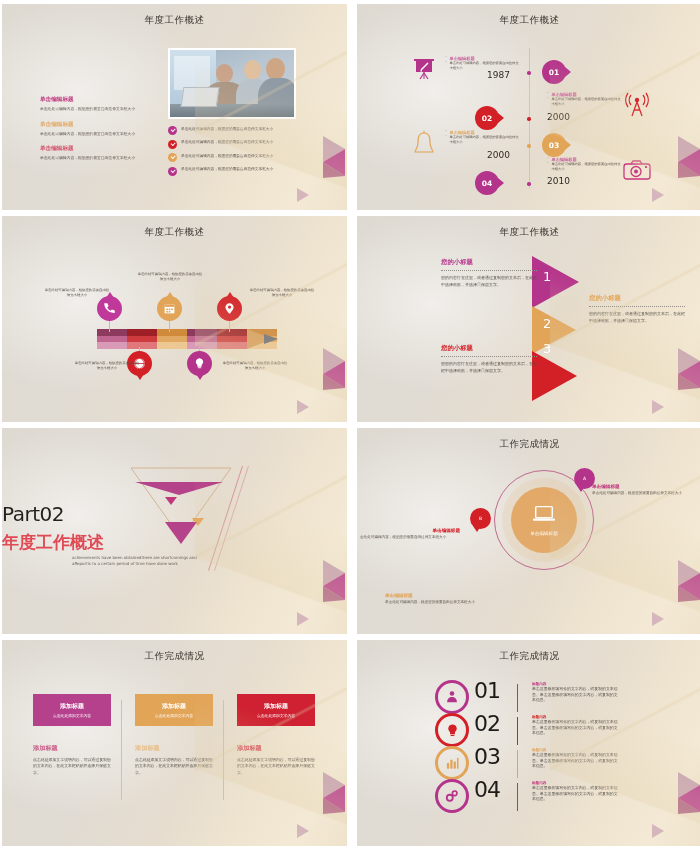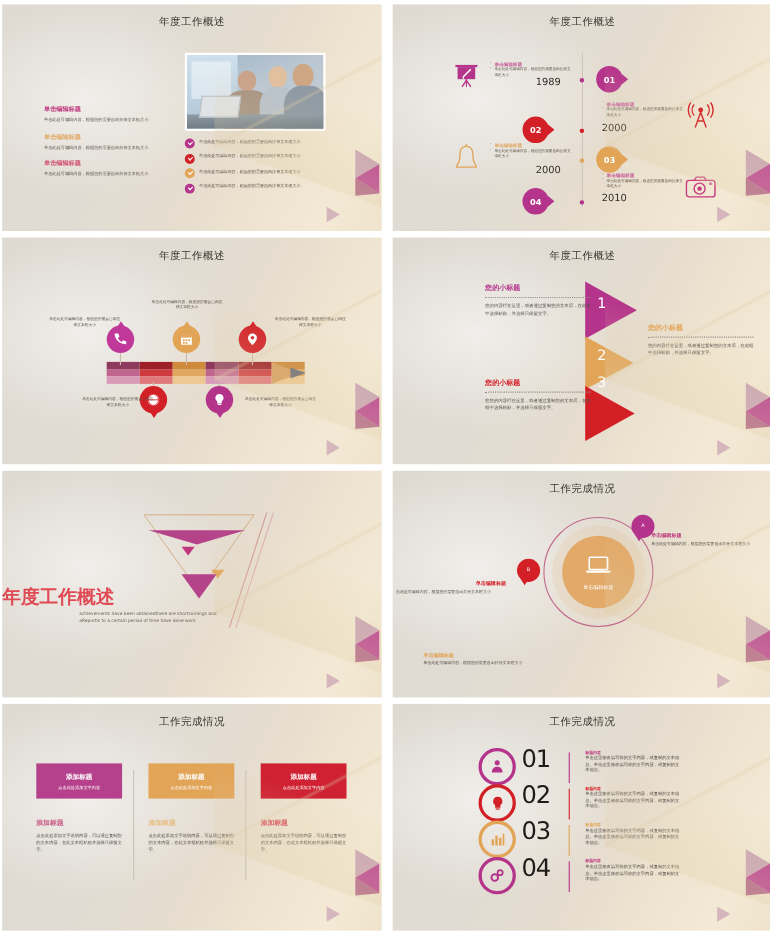--- a/index.html
+++ b/index.html
@@ -225,21 +225,21 @@
     <div class="s2-txt" style="left:88px;top:52px;">
       <div class="ln">
           <span class="bt">•</span>
           <h5 style="color:#c9669e">单击编辑标题</h5>
         </div>
       <div class="ln">
           <span class="bt">•</span>
           <p>单击此处可编辑内容，根据您的需要自由拉伸文本框大小</p>
         </div>
     </div>
-    <div class="s2-year" style="left:130px;top:66px;">1989</div>
+    <div class="s2-year" style="left:130px;top:66px;">1987</div>
     <div class="s2-badge r" style="left:185px;top:56px;background:#b5348b;color:#b5348b;">
         <span style="color:#fff">01</span>
       </div>
 
     <div class="s2-dot" style="top:113px;background:#d32027;"></div>
     <div class="s2-badge r" style="left:118px;top:102px;background:#d32027;color:#d32027;">
         <span style="color:#fff">02</span>
       </div>
     <div class="s2-txt" style="left:190px;top:88px;">
       <div class="ln">
@@ -453,20 +453,21 @@
     <svg style="position:absolute;left:127px;top:36px;" width="104" height="76" viewBox="0 0 104 76">
       <polygon points="2,4 102,4 52,74" fill="none" stroke="#cfa880" stroke-width="0.8"></polygon>
     </svg>
     <div style="position:absolute;left:133px;top:54px;width:0;height:0;border-left:44px solid transparent;border-right:44px solid transparent;border-top:13px solid #b5438a;"></div>
     <div style="position:absolute;left:163px;top:69px;width:0;height:0;border-left:6px solid transparent;border-right:6px solid transparent;border-top:8px solid #c0397f;"></div>
     <div style="position:absolute;left:190px;top:90px;width:0;height:0;border-left:6px solid transparent;border-right:6px solid transparent;border-top:8px solid #e2a457;"></div>
     <div style="position:absolute;left:163px;top:94px;width:0;height:0;border-left:16px solid transparent;border-right:16px solid transparent;border-top:22px solid #b5438a;"></div>
     <div style="position:absolute;left:240px;top:38px;width:1px;height:110px;background:#d49b9b;transform:rotate(18deg);transform-origin:top;"></div>
     <div style="position:absolute;left:246px;top:38px;width:1px;height:110px;background:#ddb0b0;transform:rotate(18deg);transform-origin:top;"></div>
 
+    <div class="s5-part">Part02</div>
     <div class="s5-cn" style="color:#e04a54;">年度工作概述</div>
     <div class="s5-en">
       <span>achievements have been obtainedthere are shortcomings and</span><br>
       <span>aReportis to a certain period of time have done work</span>
     </div>
 
     <div class="tri-cluster">
       <svg width="74" height="90" viewBox="0 0 74 90">
         <polygon points="52,20 74,33 52,46" fill="#c39ab0" opacity=".85"></polygon>
         <polygon points="52,46 74,33 74,60" fill="#b5348b" opacity=".9"></polygon>

